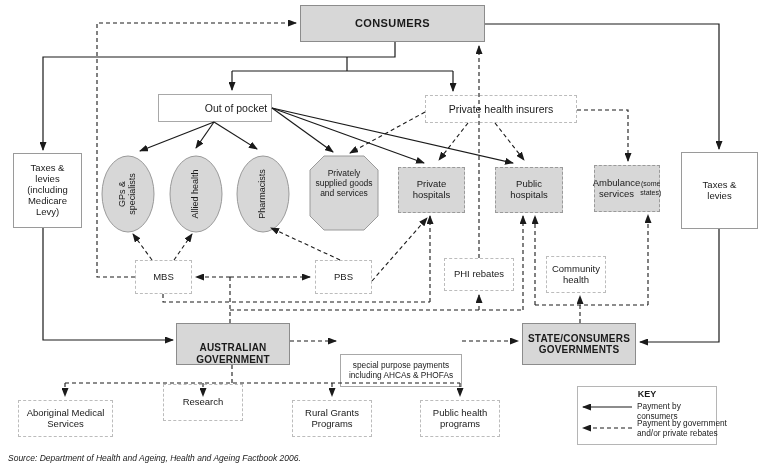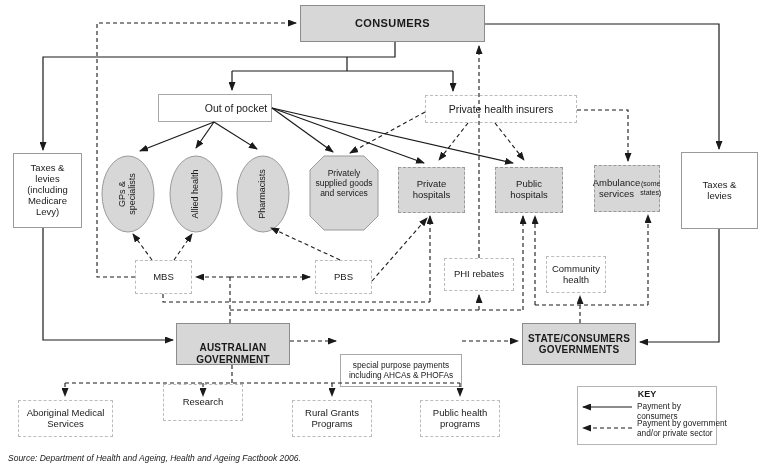--- a/index.html
+++ b/index.html
@@ -124,21 +124,21 @@
       <span style="width:64px;">Public health programs</span>
     </div>
 
   <div class="box dash" style="left:292px;top:400px;width:80px;height:37px;">
       <span style="width:62px;">Rural Grants Programs</span>
     </div>
 
   <div class="box" style="left:577px;top:386px;width:140px;height:59px;border-color:#b5b5b5;"></div>
   <div class="keytitle" style="left:577px;top:389px;width:140px;">KEY</div>
   <div class="keylabel" style="left:637px;top:402px;width:80px;">Payment by consumers</div>
-  <div class="keylabel" style="left:637px;top:419px;width:92px;">Payment by government and/or private sector</div>
+  <div class="keylabel" style="left:637px;top:419px;width:92px;">Payment by government and/or private rebates</div>
 
   <div class="source" style="left:8px;top:453px;">Source: Department of Health and Ageing, Health and Ageing Factbook 2006.</div>
 
   <svg class="layer" width="763" height="472" viewBox="0 0 763 472">
     <defs>
       <marker id="ah" markerWidth="9" markerHeight="7" refX="8" refY="3.5" orient="auto" markerUnits="userSpaceOnUse">
         <path d="M0,0 L9,3.5 L0,7 Z" fill="#1a1a1a"></path>
       </marker>
     </defs>
     <g fill="none" stroke="#1a1a1a" stroke-width="1.2">

